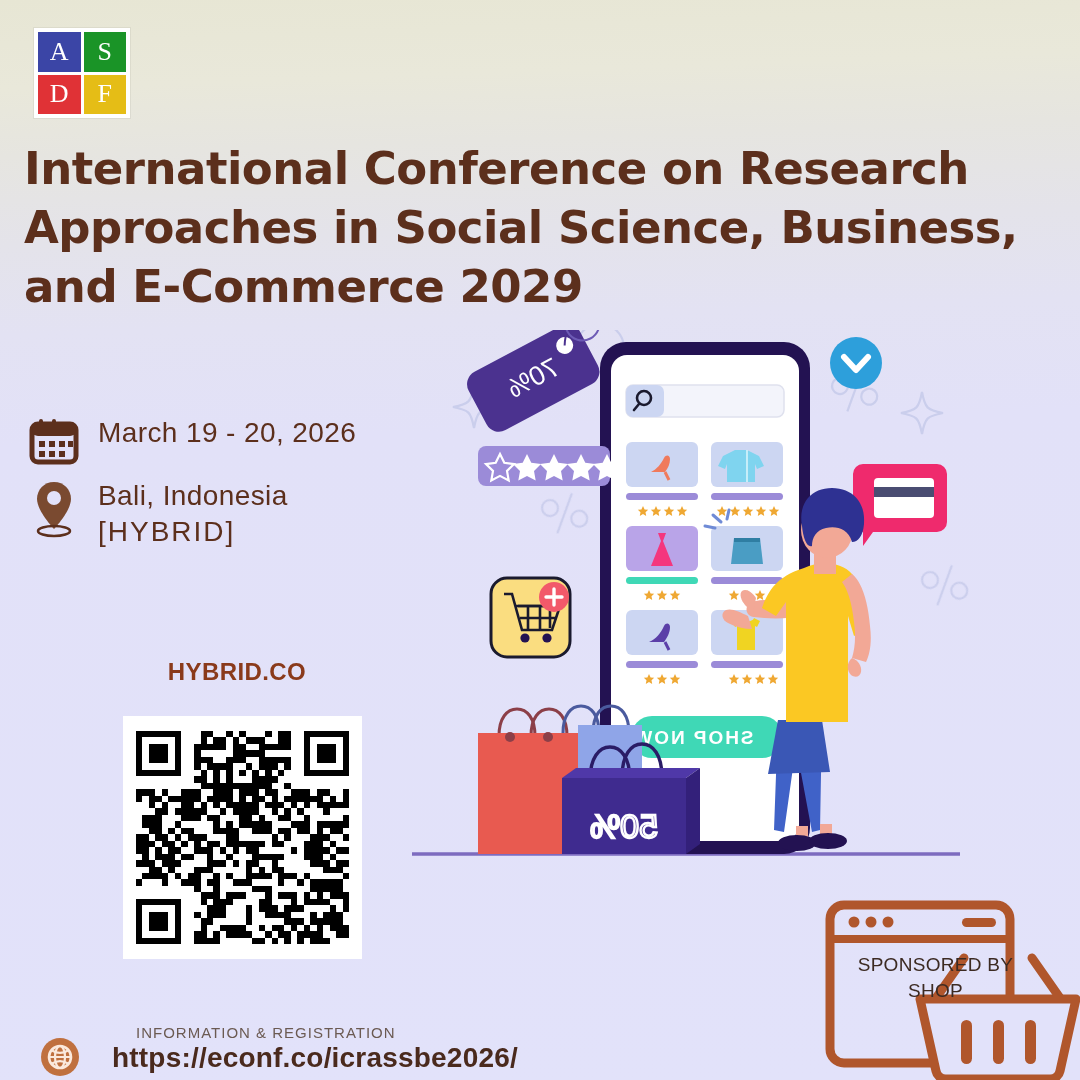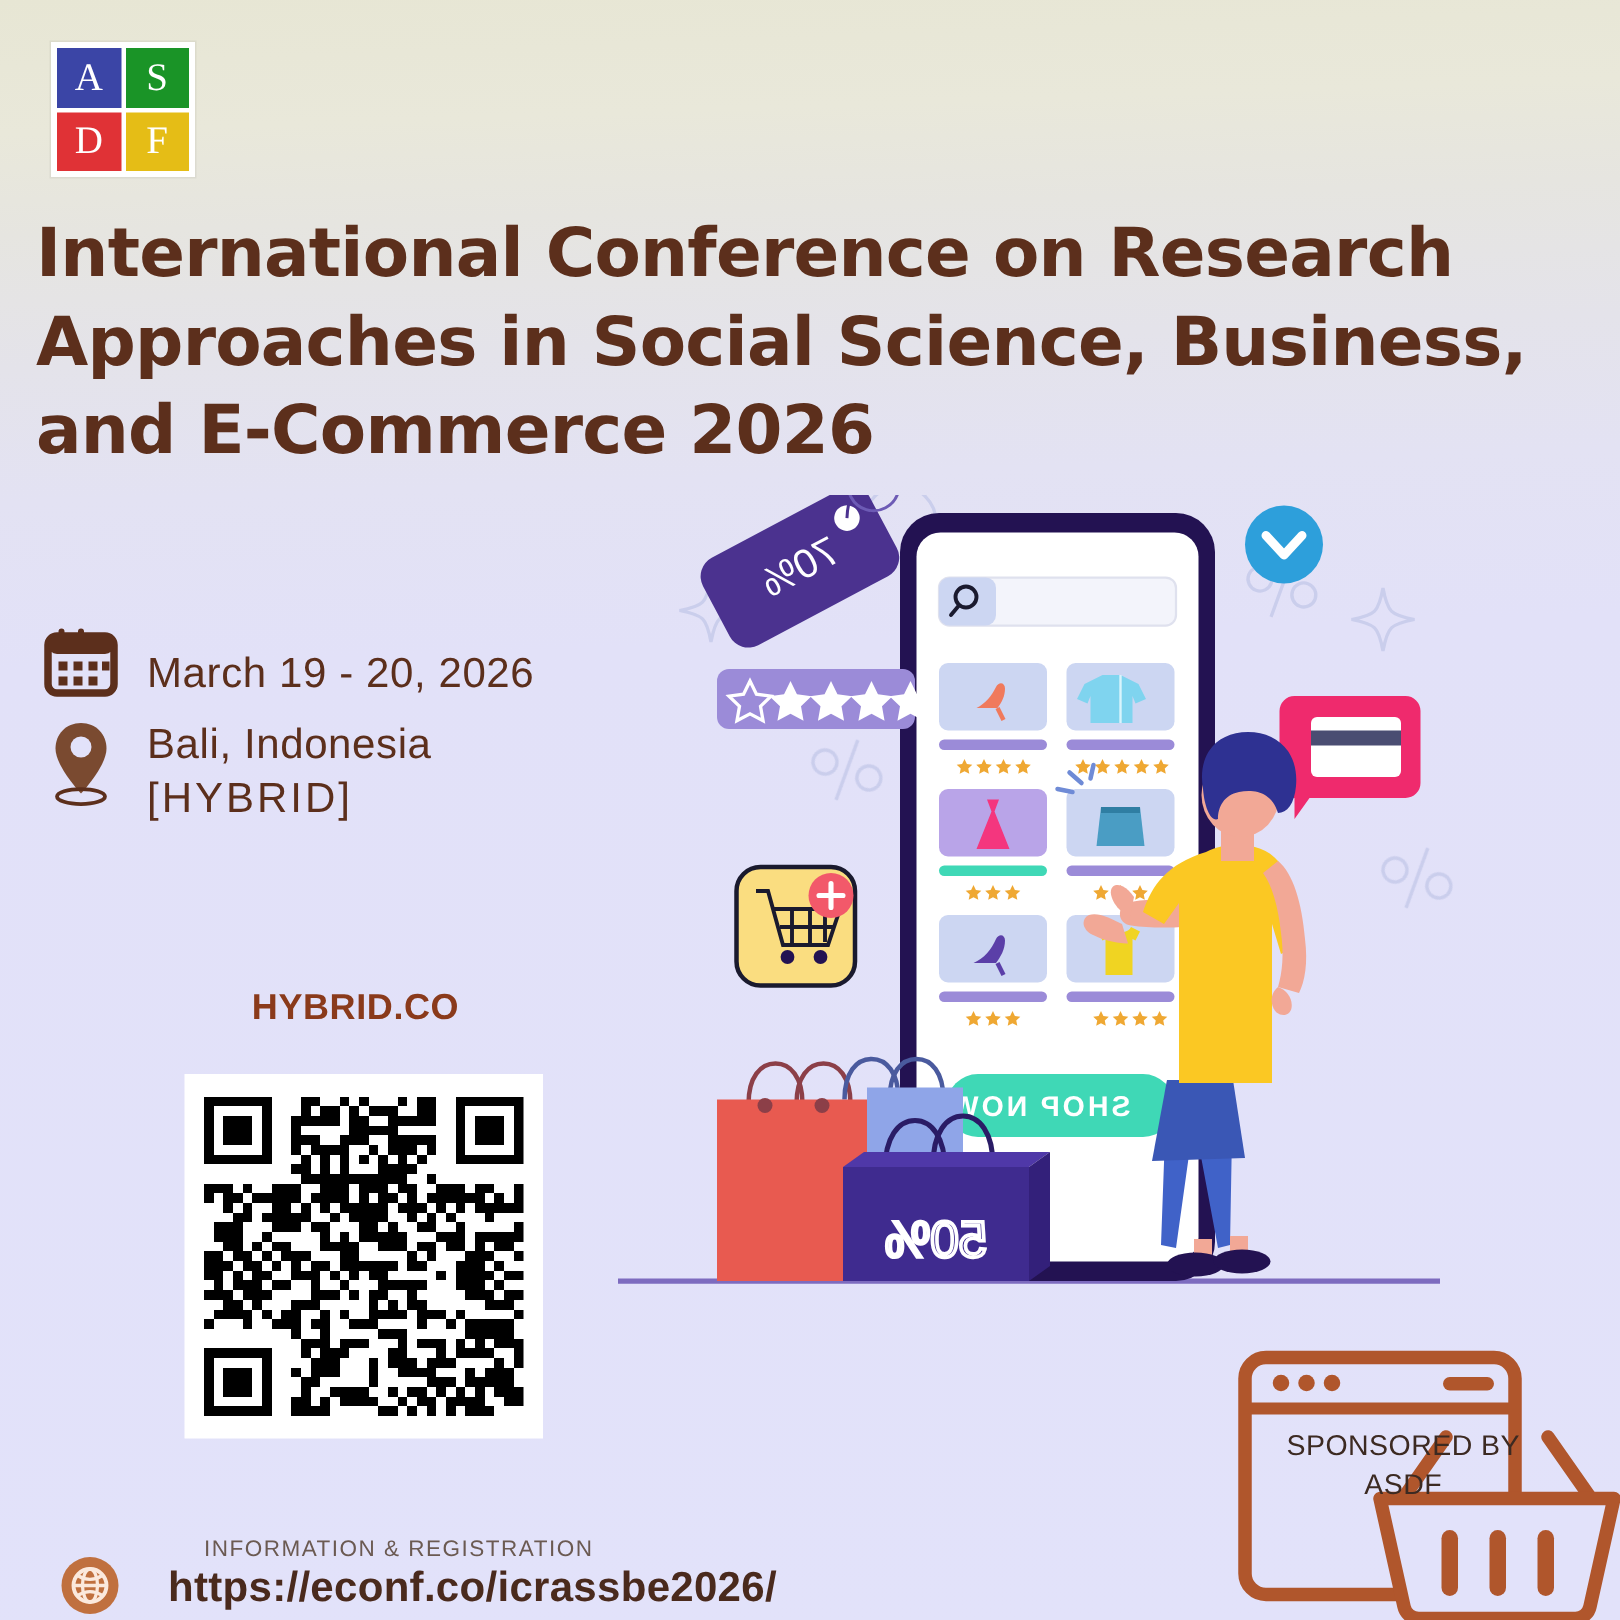--- a/index.html
+++ b/index.html
@@ -29,21 +29,21 @@
     text-shadow:none;
   }
   .heading{
     position:absolute;left:24px;top:140px;width:1035px;
     font-family:"DejaVu Sans", sans-serif;
     font-size:45px;line-height:1.31;font-weight:bold;color:#5c2f1c;
     letter-spacing:-0.5px;
   }
 
   
-  .info-date{position:absolute;left:28px;top:415px;display:flex;align-items:flex-end;gap:18px;}
+  .info-date{position:absolute;left:28px;top:415px;display:flex;align-items:flex-start;gap:18px;}
   .info-loc{position:absolute;left:30px;top:478px;display:flex;align-items:flex-start;gap:20px;}
   .info-text{font-size:28px;color:#5c2f1c;font-weight:500;letter-spacing:.4px;line-height:1.3;}
   .info-text .hy{display:block;letter-spacing:2px;}
 
   
   .subs{position:absolute;left:62px;top:655px;width:350px;text-align:center;
         font-size:24px;font-weight:bold;color:#8a3a1b;line-height:1.45;letter-spacing:.4px;}
   .qr-wrap{position:absolute;left:123px;top:716px;width:239px;height:243px;background:#fff;
            padding:13px;box-sizing:border-box;}
   .qr{width:100%;height:100%;display:block;}
@@ -68,21 +68,21 @@
 <div class="poster">
 
   <div class="logo">
     <span class="lg-a">A</span>
     <span class="lg-s">S</span>
     <span class="lg-d">D</span>
     <span class="lg-f">F</span>
   </div>
 
 
-  <div class="heading">International Conference on Research Approaches in Social Science, Business, and E-Commerce 2026</div>
+  <div class="heading">International Conference on Research Approaches in Social Science, Business, and E-Commerce 2029</div>
 
   <div class="info-date">
     <svg width="52" height="52" viewBox="0 0 52 52">
       <path d="M13 6v5M26 6v5" stroke="#5c2f1c" stroke-width="4" stroke-linecap="round" fill="none"></path>
       <rect x="4" y="9" width="44" height="38" rx="6" fill="none" stroke="#5c2f1c" stroke-width="5"></rect>
       <rect x="4" y="9" width="44" height="12" rx="6" fill="#5c2f1c"></rect>
       <g fill="#5c2f1c">
         <rect x="11" y="26" width="6" height="6"></rect>
           <rect x="21" y="26" width="6" height="6"></rect>
         <rect x="31" y="26" width="6" height="6"></rect>
@@ -710,21 +710,21 @@
     <g>
       <path d="M148 63l-28 40M216 63l28 40" stroke="#b0562c" stroke-width="9" stroke-linecap="round" fill="none"></path>
       <path d="M104 104h156l-16 72a10 10 0 0 1-10 8h-104a10 10 0 0 1-10-8z" fill="#e2e2fa" stroke="#b0562c" stroke-width="9" stroke-linejoin="round"></path>
       <rect x="145" y="125" width="11" height="44" rx="5.5" fill="#b0562c"></rect>
       <rect x="177" y="125" width="11" height="44" rx="5.5" fill="#b0562c"></rect>
       <rect x="209" y="125" width="11" height="44" rx="5.5" fill="#b0562c"></rect>
     </g>
   </svg>
   <div class="sp-text">
     <div>SPONSORED BY</div>
-    <div>ASDF</div>
+    <div>SHOP</div>
   </div>
 
   <svg class="illus" viewBox="0 0 600 545">
 
     <g stroke="#c6caea" stroke-width="2.2" fill="none" opacity=".85">
       <g transform="translate(150,178) rotate(-25)">
         <circle cx="0" cy="0" r="8"></circle>
           <circle cx="22" cy="22" r="8"></circle>
           <path d="M-4 26 L26 -4"></path>
       </g>

